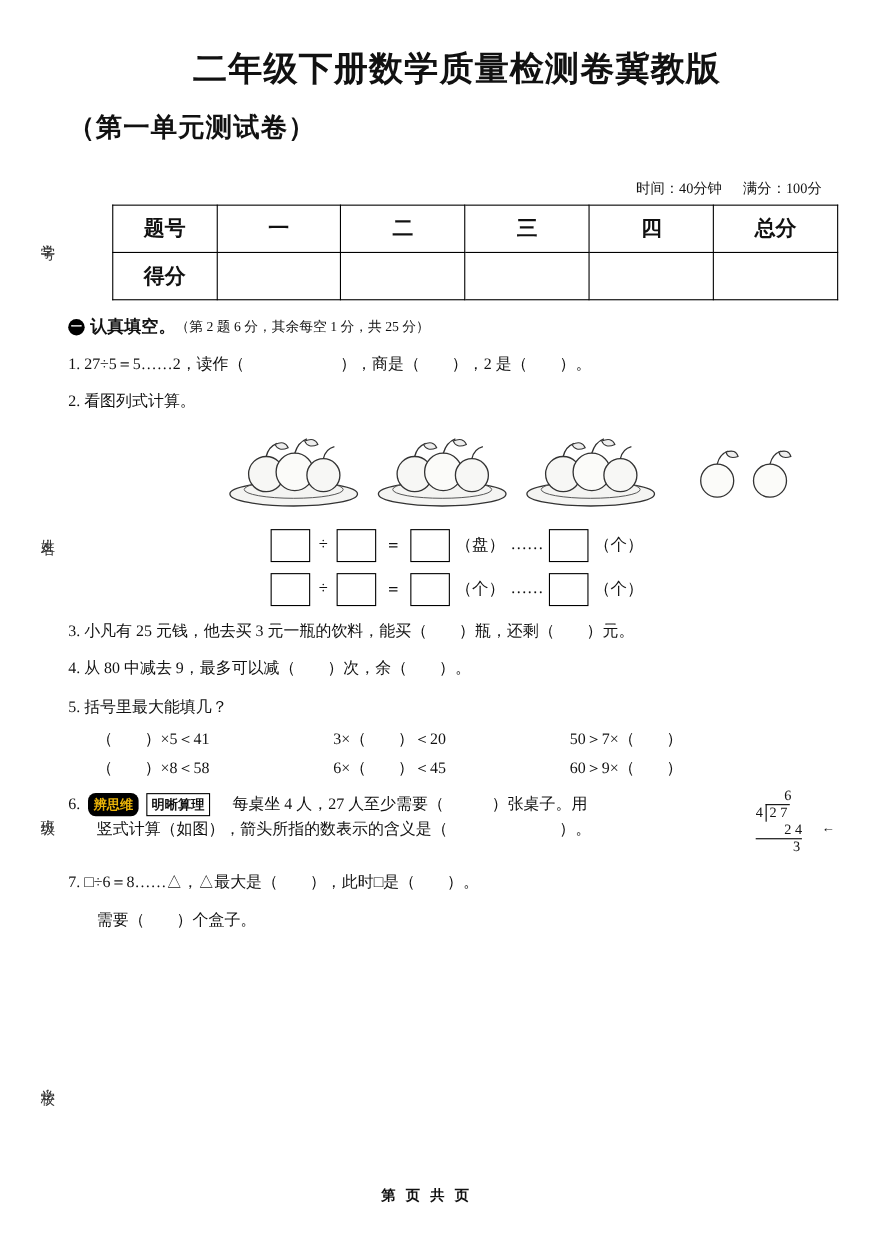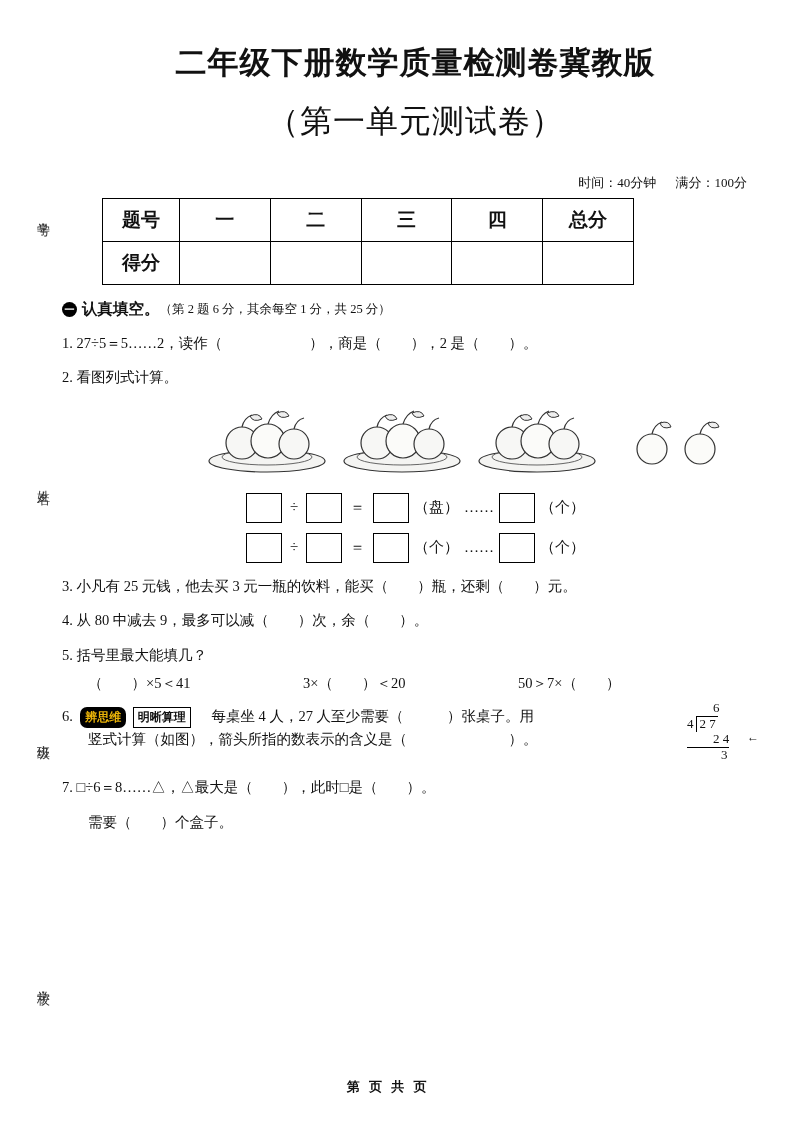--- a/index.html
+++ b/index.html
@@ -43,38 +43,38 @@
     padding-top:42px;
     text-align:center;
     font-size:31px;
     font-weight:bold;
     letter-spacing:1px;
     font-family:"Liberation Serif", serif;
   }
   h2.subtitle{
     margin:0;
     padding-top:16px;
-    text-align:center;
-    font-size:32px;
-    font-weight:normal;
+    text-align:left;
+    font-size:24px;
+    font-weight:bold;
     letter-spacing:1px;
   }
   .meta{
     margin-top:30px;
     text-align:right;
     font-size:13px;
     padding-right:22px;
   }
   .meta span{margin-left:16px;}
 
   table.score{
     margin-top:6px;
     margin-left:40px;
     border-collapse:collapse;
-    width:532px;
+    width:660px;
   }
   table.score td{
     border:1.6px solid #000;
     height:40px;
     text-align:center;
     font-size:19px;
     font-weight:bold;
   }
   table.score td.first{width:94px;}
   table.score td.cell{width:113px;}
@@ -324,20 +324,25 @@
 
     <div class="q">3. 小凡有 25 元钱，他去买 3 元一瓶的饮料，能买（　　）瓶，还剩（　　）元。</div>
     <div class="q">4. 从 80 中减去 9，最多可以减（　　）次，余（　　）。</div>
     <div class="q">5. 括号里最大能填几？</div>
 
     <div class="sub">
       <span class="col">（　　）×5＜41</span>
       <span class="col">3×（　　）＜20</span>
       <span class="col">50＞7×（　　）</span>
     </div>
+    <div class="sub">
+      <span class="col">（　　）×8＜58</span>
+      <span class="col">6×（　　）＜45</span>
+      <span class="col">60＞9×（　　）</span>
+    </div>
 
     <div class="q" style="padding-right:95px;">
       <span>6.&nbsp;</span>
       <span class="tag">辨思维</span>
       <span class="tag2">明晰算理</span>
       <span>每桌坐 4 人，27 人至少需要（　　　）张桌子。用</span>
       <div style="padding-left:26px;">竖式计算（如图），箭头所指的数表示的含义是（　　　　　　　）。</div>
 
       <div class="divfig">
         <div class="r1">6</div>

